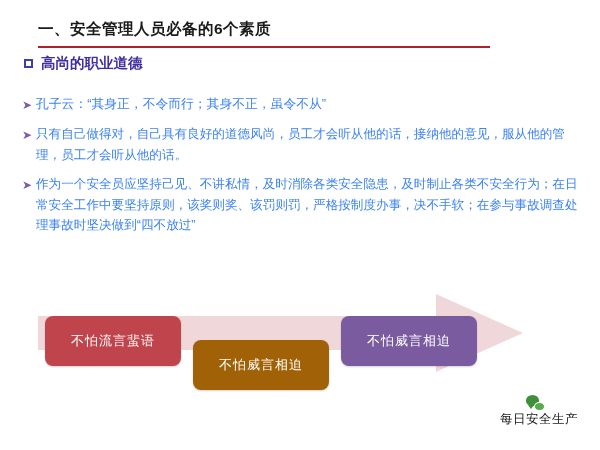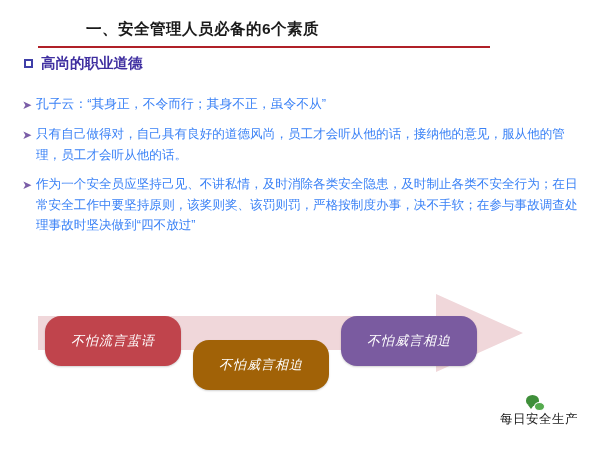--- a/index.html
+++ b/index.html
@@ -31,21 +31,20 @@
     top: 18px;
     width: 450px;
   }
   .title-text {
     font-size: 15.5px;
     font-weight: bold;
     letter-spacing: 0.5px;
     color: #1a1a1a;
     line-height: 22px;
     white-space: nowrap;
-    margin-left: 48px;
   }
   .title-rule {
     position: absolute;
     left: 38px;
     top: 46px;
     width: 452px;
     height: 2px;
     background: #b02028;
   }
 
@@ -124,29 +123,28 @@
     position: absolute;
     left: 45px;
     top: 316px;
     width: 500px;
     display: flex;
     gap: 12px;
   }
   .box {
     width: 136px;
     height: 50px;
-    border-radius: 16px;
+    border-radius: 8px;
     display: flex;
     align-items: center;
     justify-content: center;
     color: #ffffff;
     font-size: 13px;
     letter-spacing: 1px;
     box-shadow: 0 1px 2px rgba(0,0,0,0.18);
-    font-style: italic;
   }
   .box.red { background: #c0444c; }
   .box.green { background: #a16207; margin-top: 24px; }
   .box.purple { background: #7a5ba0; }
 
   
   .footer {
     position: absolute;
     right: 22px;
     bottom: 22px;

